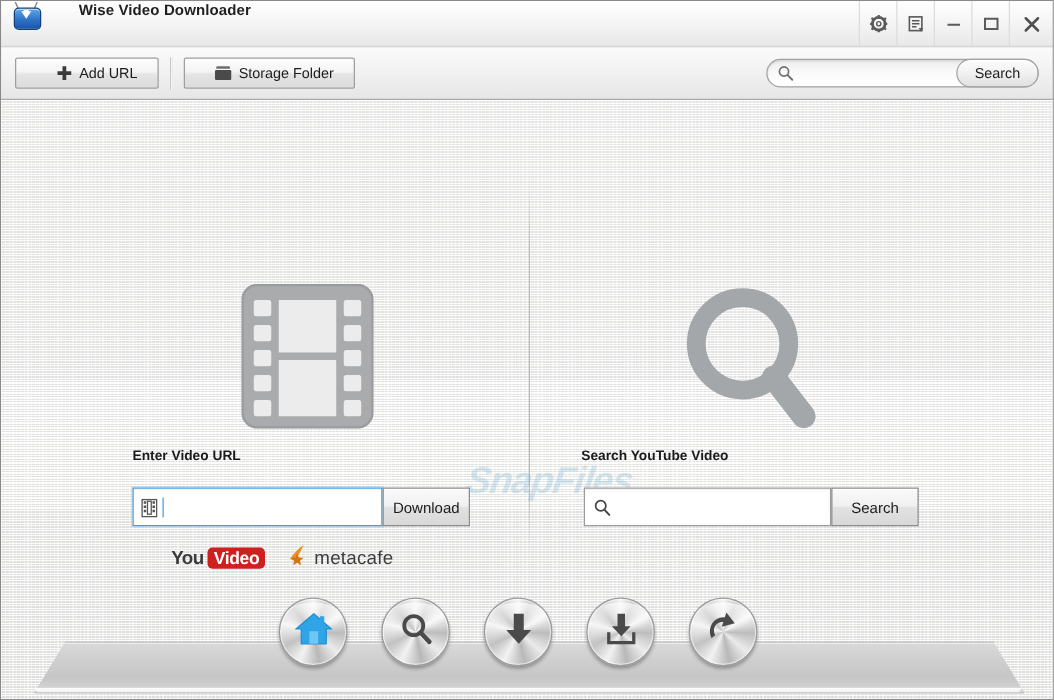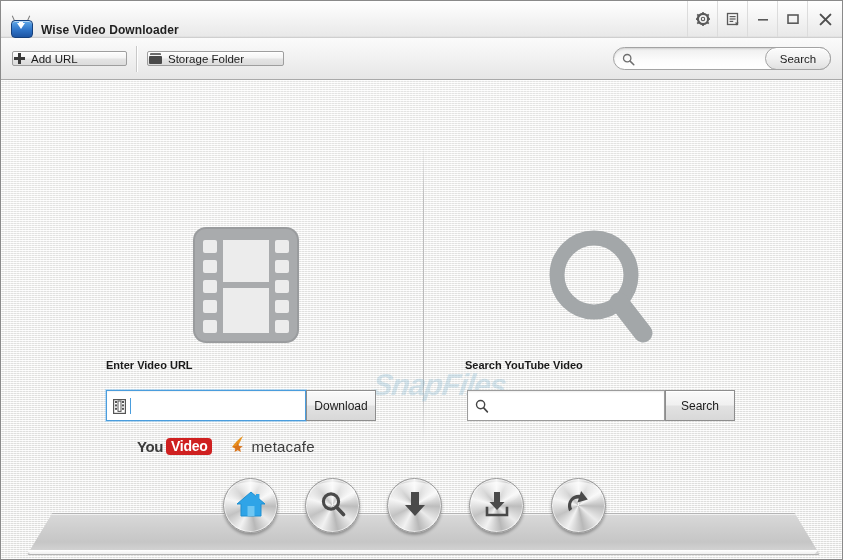--- a/index.html
+++ b/index.html
@@ -17,21 +17,21 @@
     border:1px solid #8a8a8a;
     background:#f2f2f2;
     display:flex;flex-direction:column;
   }
 
   
   #titlebar{
     position:relative;height:36px;flex:0 0 36px;
     background:linear-gradient(to bottom,#ffffff 0%,#f6f6f6 40%,#e9e9e9 96%,#dedede 100%);
     border-bottom:1px solid #cfcfcf;
-    display:flex;align-items:flex-end;
+    display:flex;align-items:flex-start;gap:22px;
   }
   #titlebar:before{
     content:"";position:absolute;left:0;right:0;top:0;height:1px;background:#ffffff;
   }
   .app-icon{
     margin-left:9px;width:22px;height:22px;position:relative;flex:0 0 22px;
   }
   .tv-body{
     position:absolute;left:1px;top:5px;width:20px;height:16px;border-radius:4px;
     background:linear-gradient(to bottom,#5fa8e8 0%,#2f74c8 55%,#1d55a3 100%);
@@ -67,27 +67,27 @@
   .winbtn svg{display:block;}
 
   
   #toolbar{
     position:relative;height:41px;flex:0 0 41px;
     background:linear-gradient(to bottom,#fbfbfb 0%,#f1f1f1 50%,#e6e6e6 100%);
     border-bottom:1px solid #a9a9a9;
     display:flex;align-items:center;
   }
   .tb-btn{
-    height:15px;box-sizing:border-box;
+    height:25px;box-sizing:border-box;
     background:linear-gradient(to bottom,#fdfdfd 0%,#f4f4f4 45%,#e4e4e4 55%,#dcdcdc 100%);
     border:1px solid #9e9e9e;border-radius:2px;
-    display:flex;align-items:center;justify-content:flex-start;gap:6px;
+    display:flex;align-items:center;justify-content:flex-end;gap:6px;
     font-size:11.5px;color:#1c1c1c;
     box-shadow:inset 0 1px 0 #ffffff;
-    padding:0 1px;
+    padding:0 16px;
   }
   #btn-add-url{margin-left:11px;width:115px;}
   #btn-storage{width:137px;}
   .tb-sep{
     width:1px;height:26px;background:#c9c9c9;margin:0 9px;
     border-right:1px solid #ffffff;
   }
   .plus-icon{position:relative;width:11px;height:11px;flex:0 0 11px;}
   .plus-icon:before,.plus-icon:after{
     content:"";position:absolute;background:#3a3a3a;

